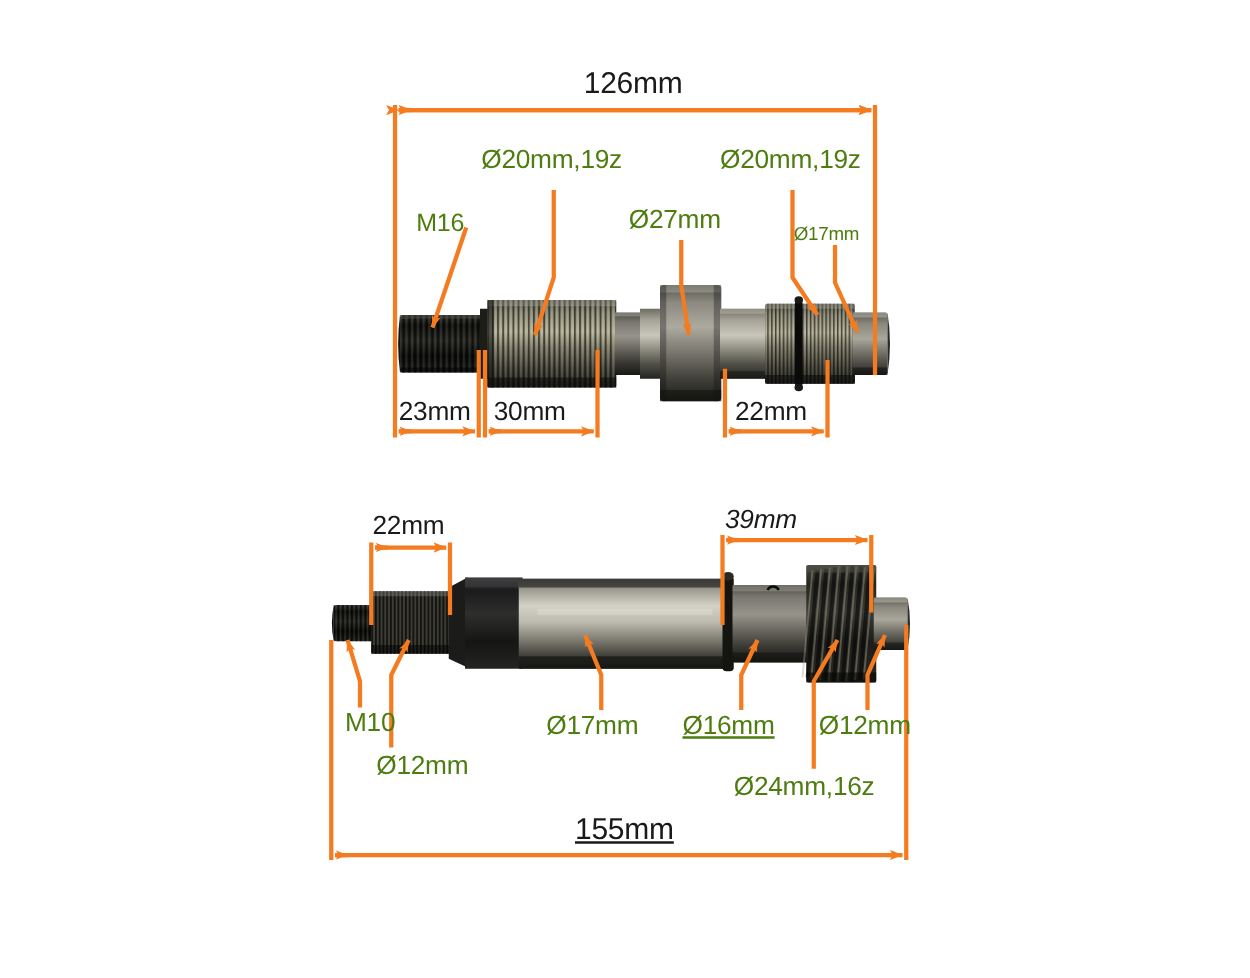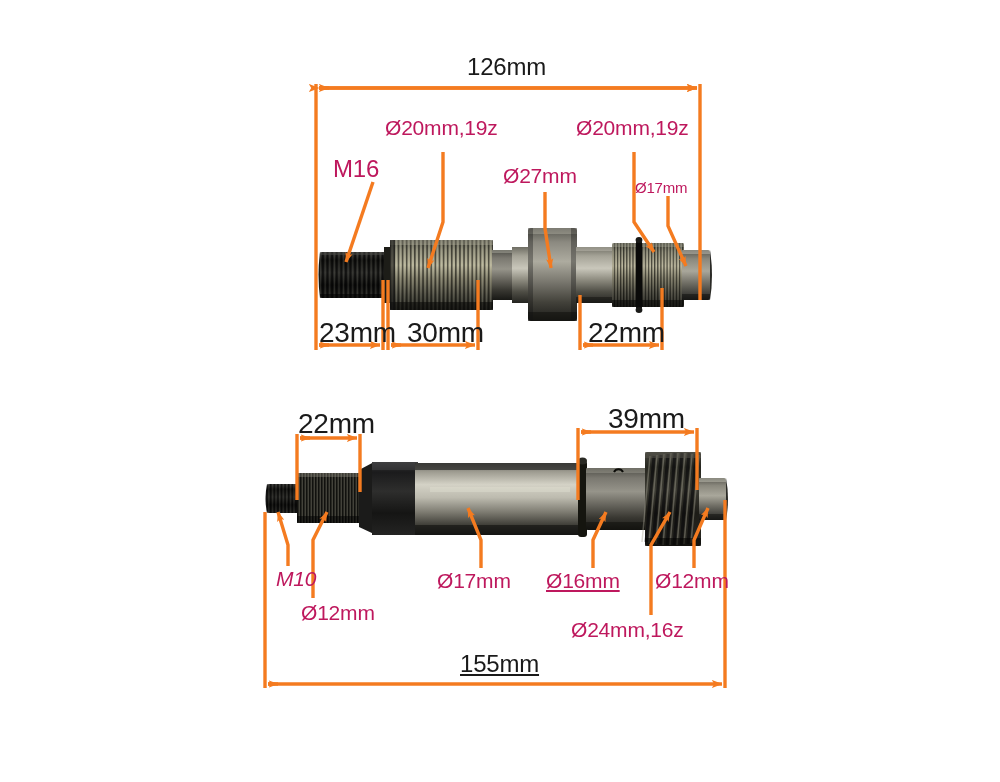--- a/index.html
+++ b/index.html
@@ -8,33 +8,33 @@
     width:1000px;height:782px;
     background:#ffffff;
     font-family:"Liberation Sans",sans-serif;
     overflow:hidden;
     position:relative;
   }
   .stage{position:absolute;left:0;top:0;width:1000px;height:640px;}
   .svg-layer{position:absolute;left:0;top:0;width:1000px;height:782px;}
   .lbl{
     position:absolute;
-    color:#be185d;
+    color:#4d7c0f;
     font-family:"Liberation Sans",sans-serif;
     white-space:nowrap;
     line-height:1;
     letter-spacing:-0.2px;
   }
-  .lbl-lg{font-size:24px;}
+  .lbl-lg{font-size:20px;margin-top:12px;}
   .lbl-md{font-size:21px;}
   .lbl-sm{font-size:15px;}
   .dimtxt{
     position:absolute;
     color:#1a1a1a;
-    font-size:28px;
+    font-size:21px;
     white-space:nowrap;
     line-height:1;
     letter-spacing:-0.2px;
   }
   .dimtxt.big{font-size:24px;}
 </style>
 </head>
 <body>
 
 <div class="stage">
@@ -356,35 +356,35 @@
   <div class="lbl lbl-lg" style="left:333px;top:157px;">M16</div>
 
   <div class="lbl lbl-md" style="left:503px;top:165px;">Ø27mm</div>
 
   <div class="lbl lbl-md" style="left:576px;top:117px;">Ø20mm,19z</div>
 
   <div class="lbl lbl-sm" style="left:635px;top:180px;">Ø17mm</div>
 
   <div class="dimtxt" style="left:319px;top:319px;">23mm</div>
 
-  <div class="dimtxt" style="left:395px;top:319px;margin-left:12px;">30mm</div>
+  <div class="dimtxt" style="left:395px;top:319px;">30mm</div>
 
   <div class="dimtxt" style="left:588px;top:319px;">22mm</div>
 
   <div class="dimtxt" style="left:298px;top:410px;">22mm</div>
 
-  <div class="dimtxt" style="left:608px;top:405px;">39mm</div>
-
-  <div class="lbl lbl-md" style="left:276px;top:568px;font-style:italic;">M10</div>
+  <div class="dimtxt" style="left:580px;top:405px;font-style:italic;">39mm</div>
+
+  <div class="lbl lbl-md" style="left:276px;top:568px;">M10</div>
 
   <div class="lbl lbl-md" style="left:301px;top:602px;">Ø12mm</div>
 
   <div class="lbl lbl-md" style="left:437px;top:570px;">Ø17mm</div>
 
   <div class="lbl lbl-md" style="left:546px;top:570px;text-decoration:underline;">Ø16mm</div>
 
-  <div class="lbl lbl-md" style="left:571px;top:619px;">Ø24mm,16z</div>
+  <div class="lbl lbl-md" style="left:587px;top:619px;">Ø24mm,16z</div>
 
   <div class="lbl lbl-md" style="left:655px;top:570px;">Ø12mm</div>
 
   <div class="dimtxt big" style="left:460px;top:652px;text-decoration:underline;">155mm</div>
 
 </div>
 
 </body></html>

